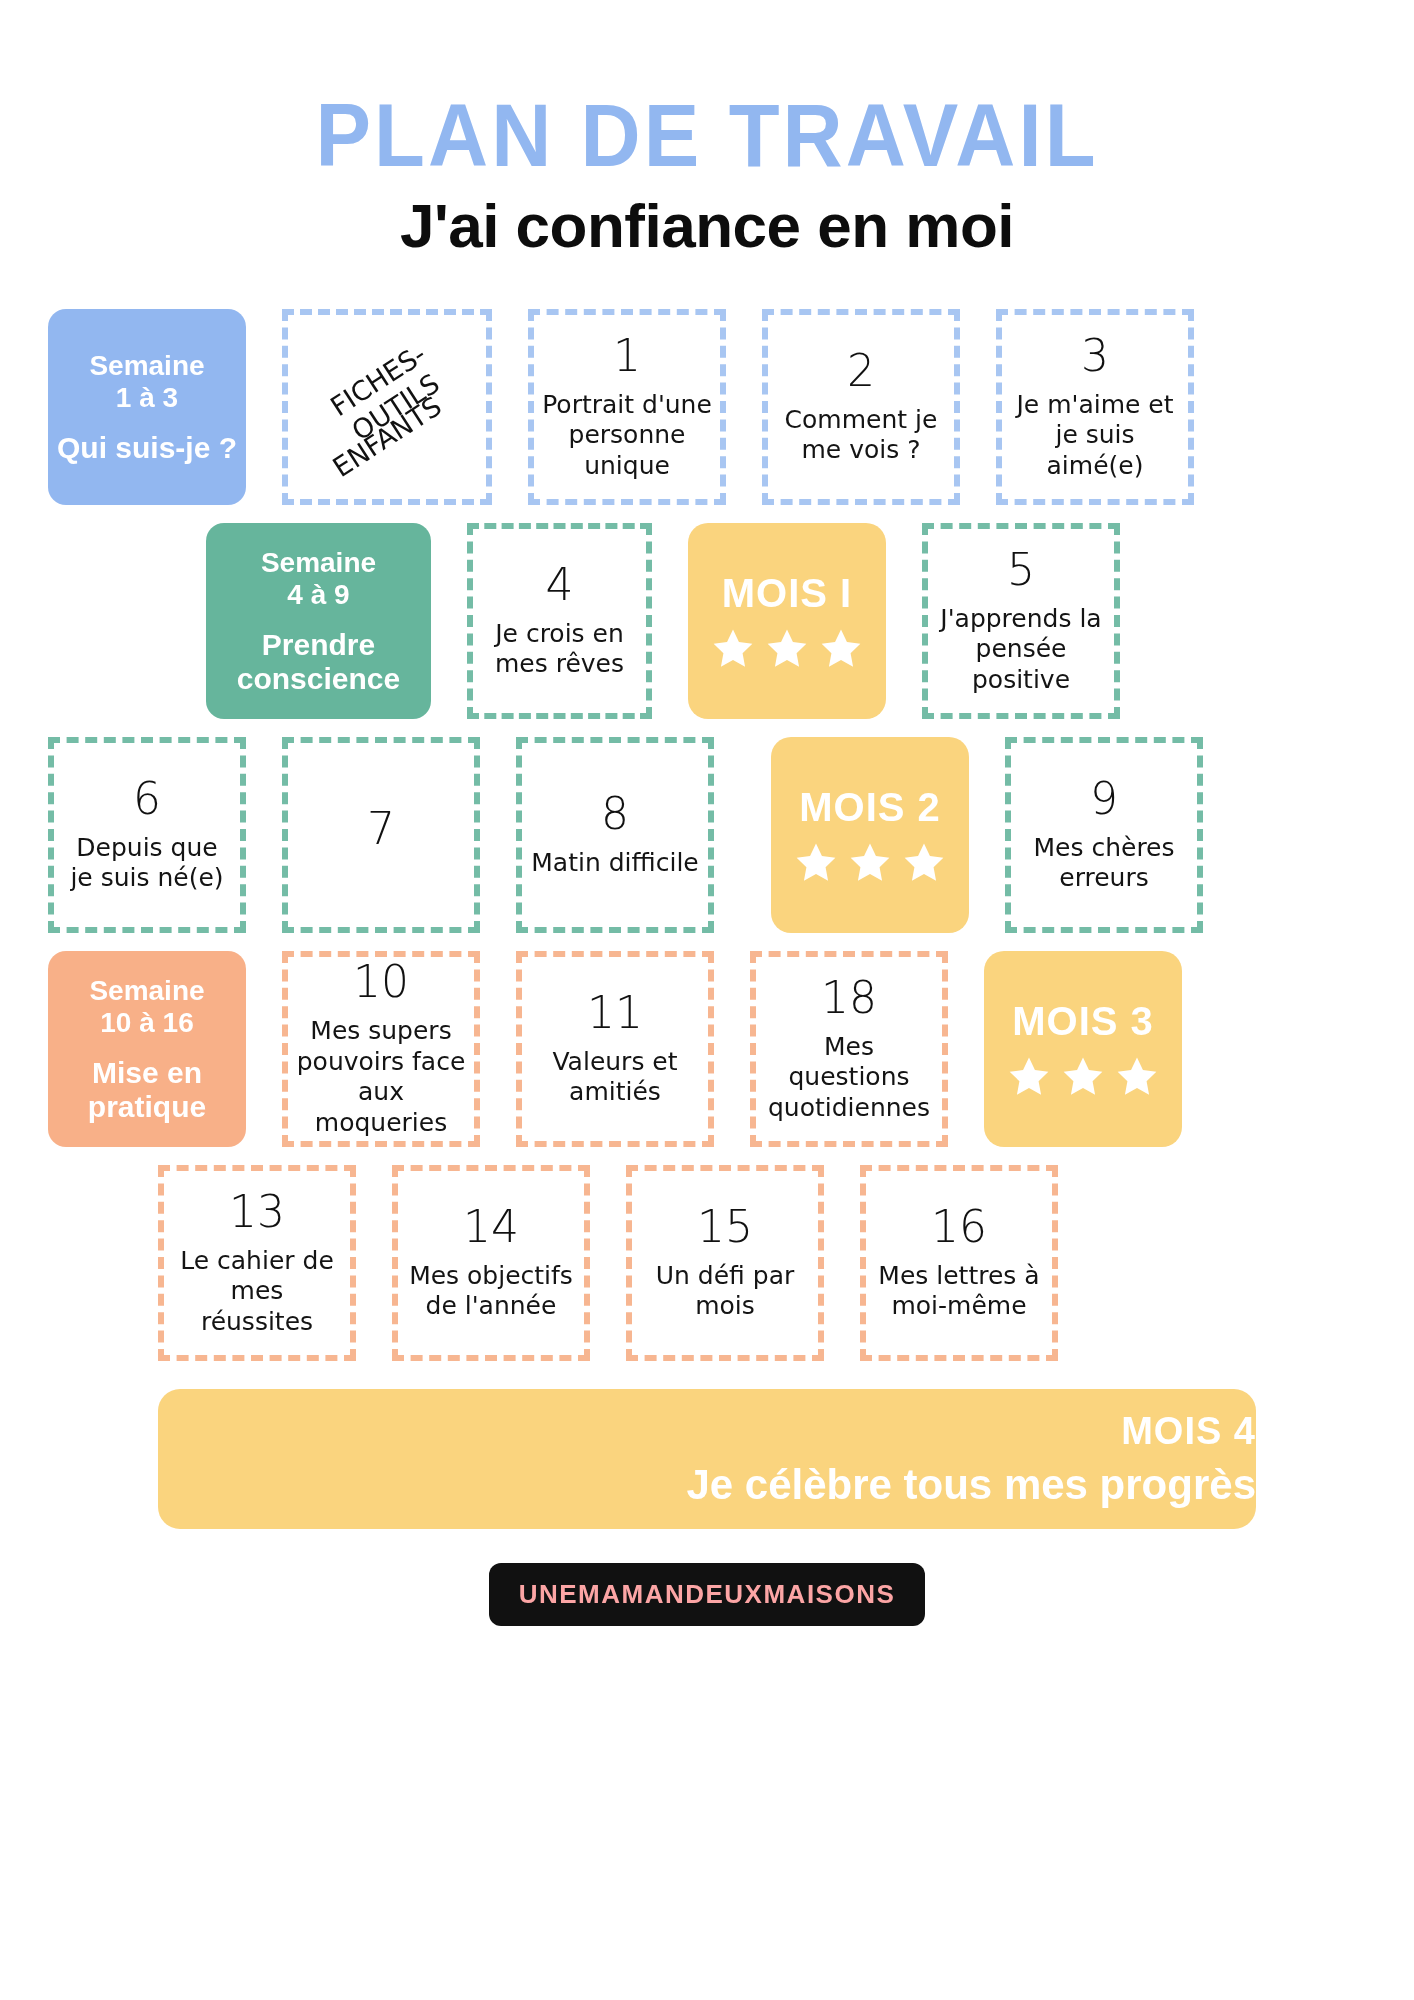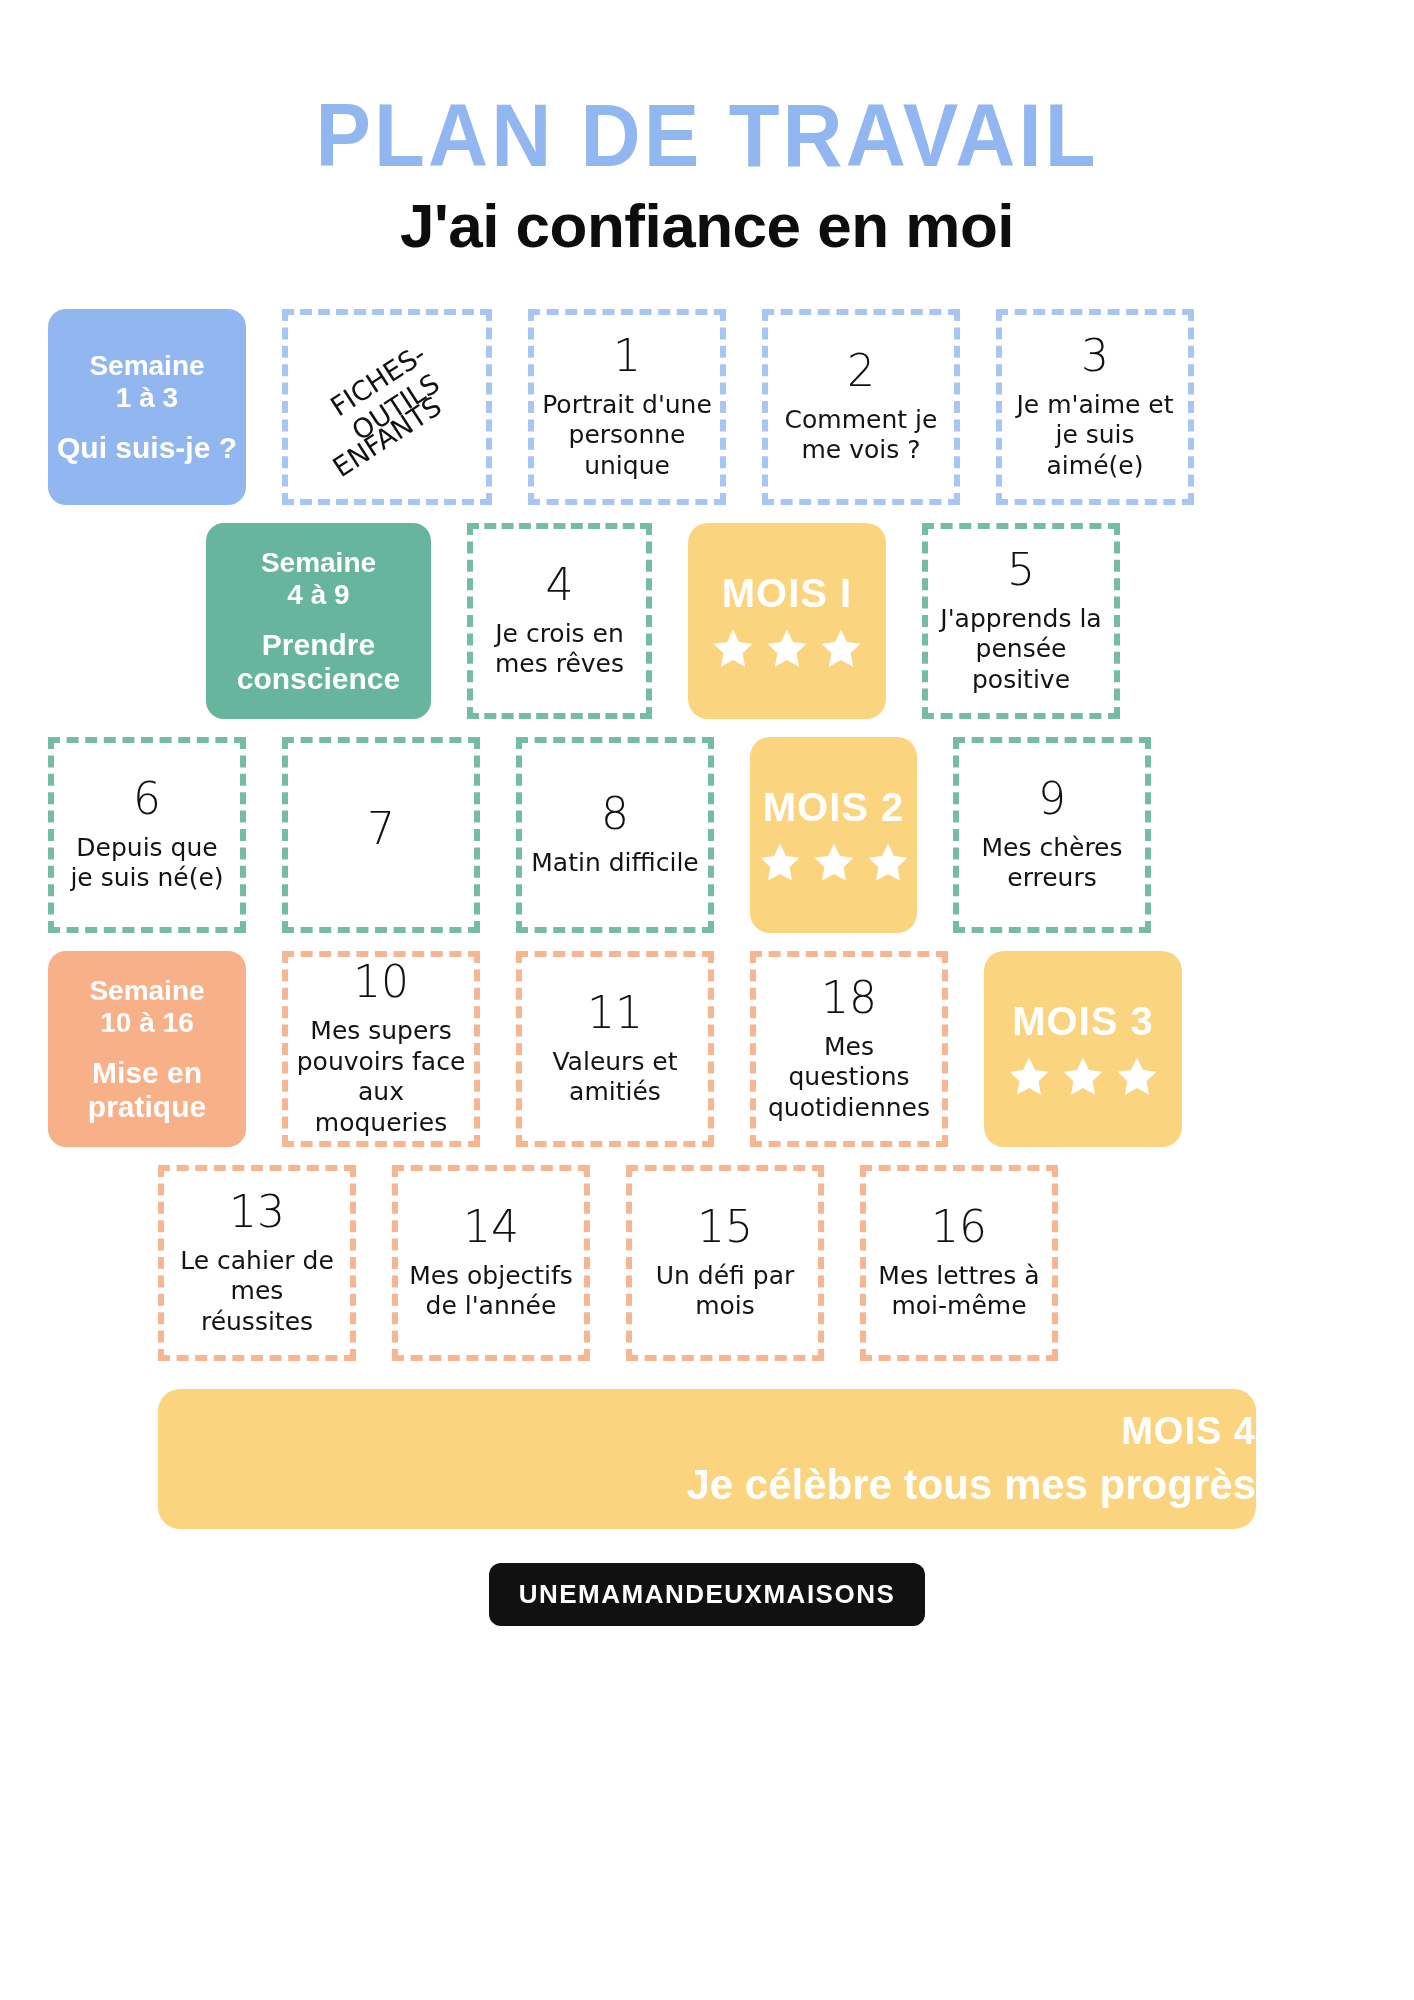--- a/index.html
+++ b/index.html
@@ -158,21 +158,21 @@
   .banner .b2 { font-size: 42px; margin-top: 8px; }
 
   
   .footer-wrap {
     margin-top: 34px;
     display: flex;
     justify-content: center;
   }
   .footer {
     background: #111111;
-    color: #ffffff;
+    color: #fca5a5;
     border-radius: 12px;
     padding: 16px 30px;
     font-family: "Liberation Sans", sans-serif;
     font-weight: bold;
     font-size: 26px;
     letter-spacing: 1.5px;
   }
 </style>
 </head>
 <body>
@@ -256,21 +256,21 @@
 
     <div class="card card-green" style="width:198px;height:196px;">
       <div class="num">7</div>
     </div>
 
     <div class="card card-green" style="width:198px;height:196px;">
       <div class="num">8</div>
       <div class="lbl">Matin difficile</div>
     </div>
 
-    <div class="mois" style="width:167px;height:196px;">
+    <div class="mois" style="width:198px;height:196px;margin-left:21px;">
       <div class="mlabel">MOIS 2</div>
       <div class="stars">
         <svg width="46" height="46" viewBox="0 0 24 24">
             <path fill="#ffffff" d="M12 1.8l3.1 6.6 7 .9-5.1 4.9 1.3 7.1-6.3-3.5-6.3 3.5 1.3-7.1L1.9 9.3l7-.9z"></path>
           </svg>
         <svg width="46" height="46" viewBox="0 0 24 24">
             <path fill="#ffffff" d="M12 1.8l3.1 6.6 7 .9-5.1 4.9 1.3 7.1-6.3-3.5-6.3 3.5 1.3-7.1L1.9 9.3l7-.9z"></path>
           </svg>
         <svg width="46" height="46" viewBox="0 0 24 24">
             <path fill="#ffffff" d="M12 1.8l3.1 6.6 7 .9-5.1 4.9 1.3 7.1-6.3-3.5-6.3 3.5 1.3-7.1L1.9 9.3l7-.9z"></path>

